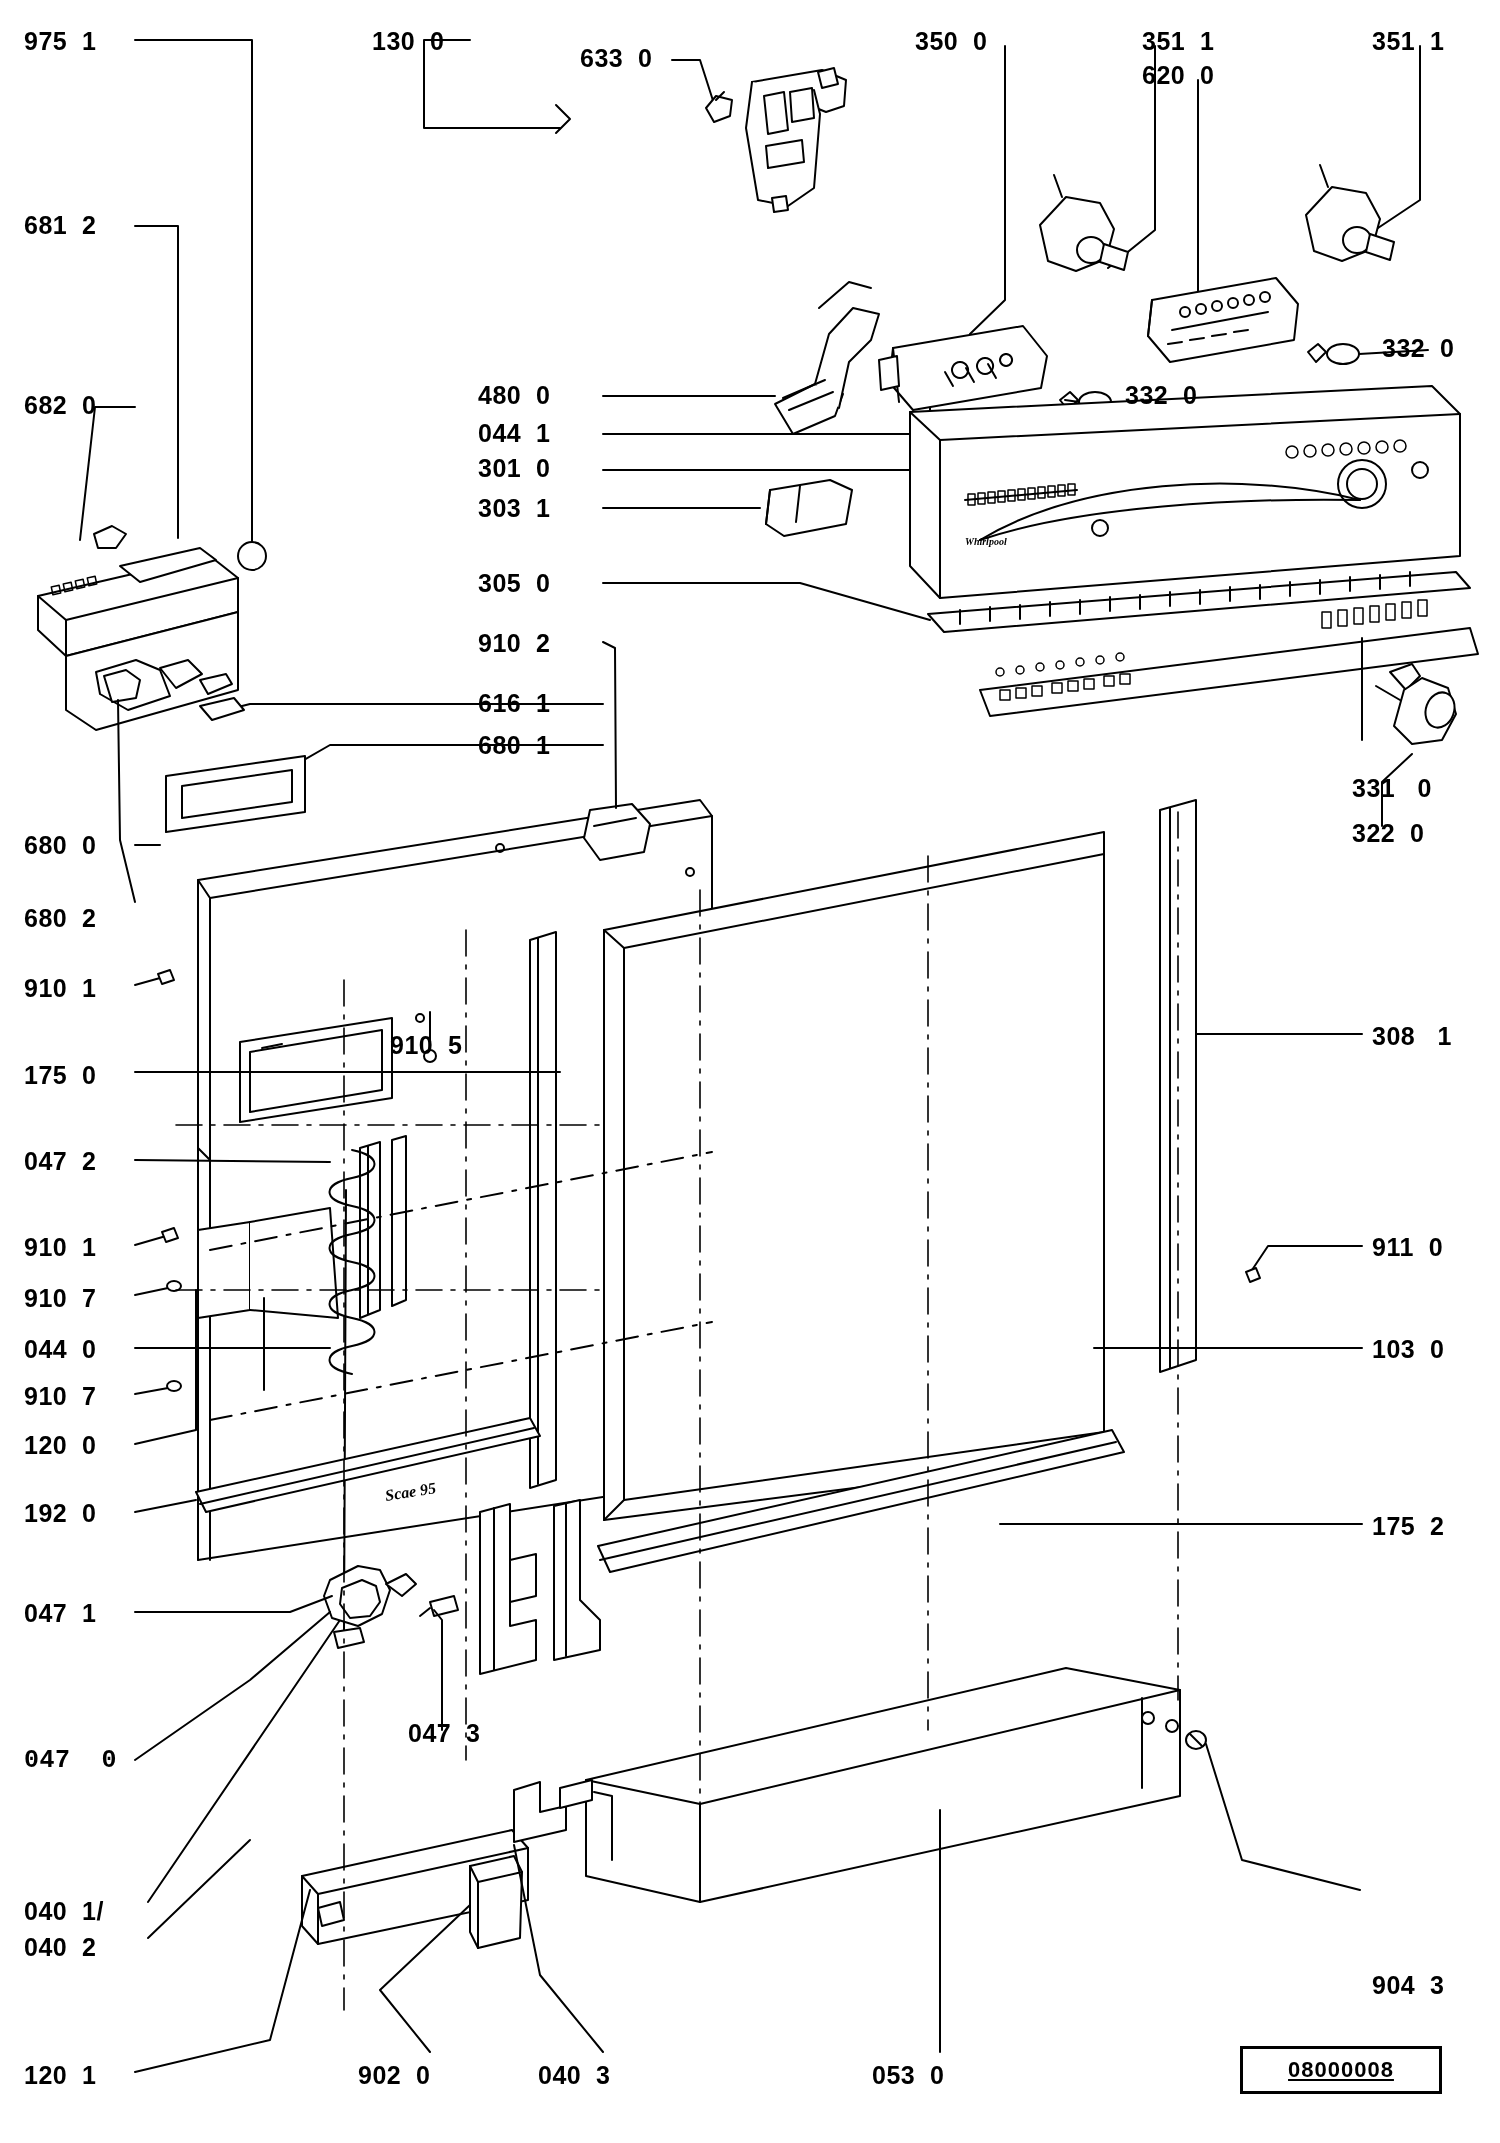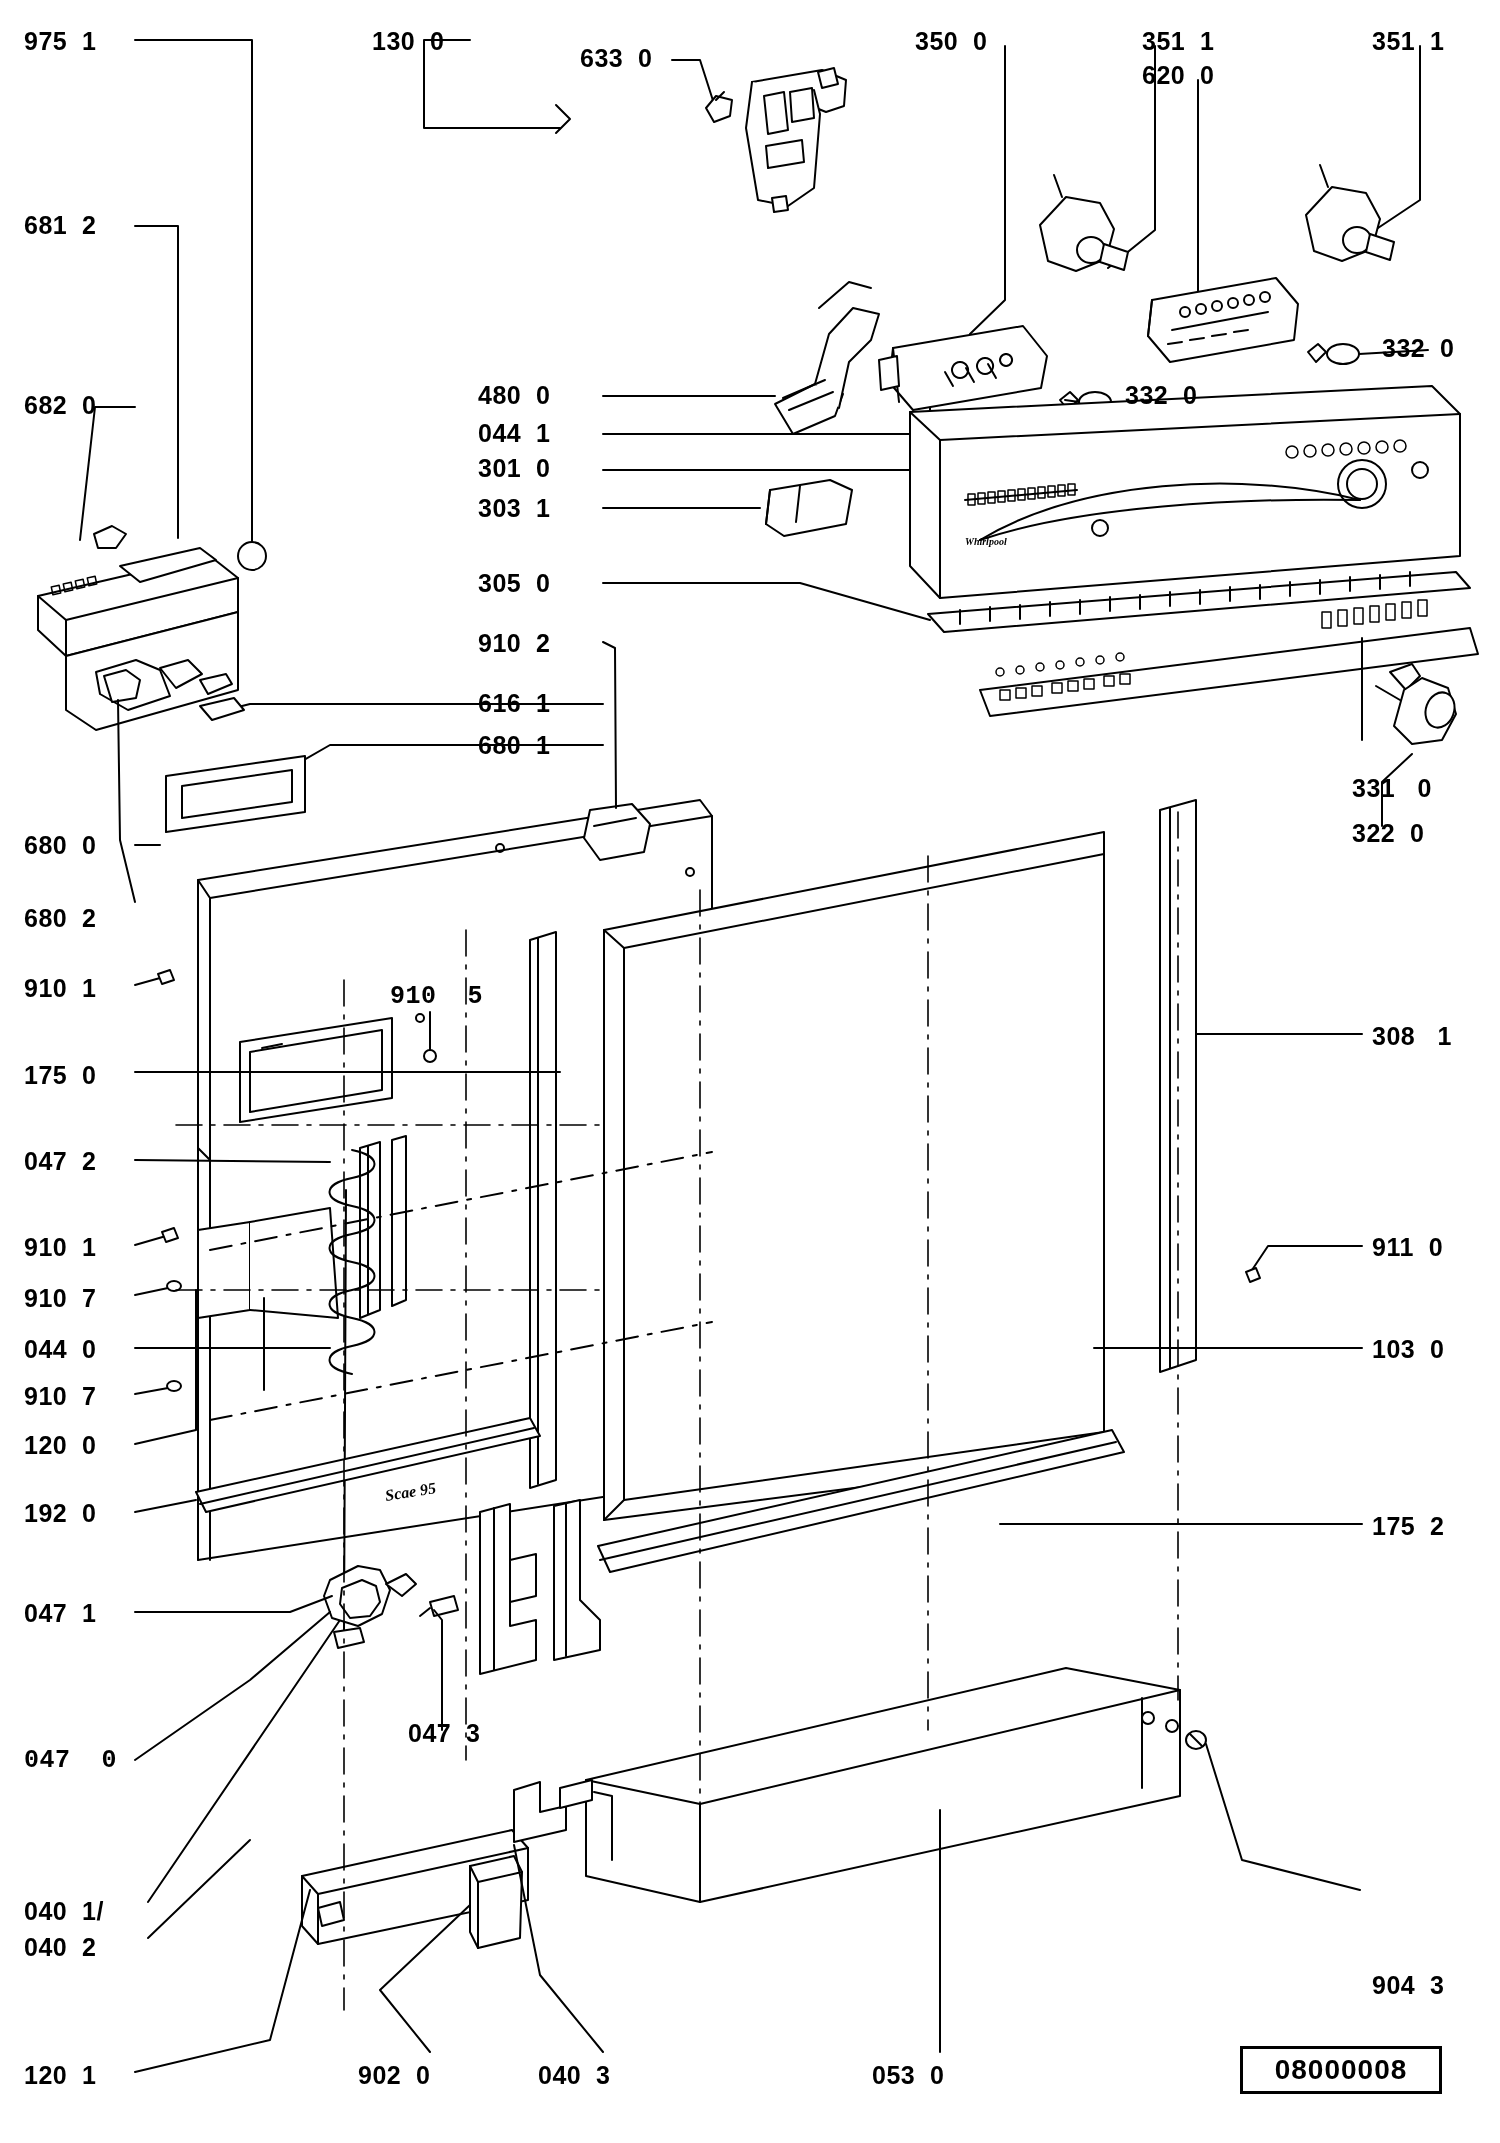--- a/index.html
+++ b/index.html
@@ -44,23 +44,24 @@
     width: 196px;
     height: 42px;
     border: 3px solid #000;
     background: #fff;
     display: flex;
     align-items: center;
     justify-content: center;
   }
   #partnumber-box .pn {
     font-family: "Liberation Sans", sans-serif;
-    font-size: 28px;
+    font-size: 22px;
     font-weight: bold;
     letter-spacing: 1px;
+    text-decoration: underline;
   }
   .brand {
     position: absolute;
     font-family: "Liberation Serif", serif;
     font-style: italic;
     font-weight: bold;
     font-size: 10px;
   }
   .smalltxt {
     position: absolute;
@@ -439,21 +440,21 @@
       <div class="lbl" style="left: 478px; top: 495px;">303  1</div>
       <div class="lbl" style="left: 478px; top: 570px;">305  0</div>
       <div class="lbl" style="left: 478px; top: 630px;">910  2</div>
       <div class="lbl" style="left: 478px; top: 690px;">616  1</div>
       <div class="lbl" style="left: 478px; top: 732px;">680  1</div>
       <div class="lbl" style="left: 1352px; top: 775px;">331   0</div>
       <div class="lbl" style="left: 1352px; top: 820px;">322  0</div>
       <div class="lbl" style="left: 24px; top: 832px;">680  0</div>
       <div class="lbl" style="left: 24px; top: 905px;">680  2</div>
       <div class="lbl" style="left: 24px; top: 975px;">910  1</div>
-      <div class="lbl" style="left: 390px; top: 984px; font-family: Liberation Mono, monospace;">910  5</div>
+      <div class="lbl" style="left: 390px; top: 1032px;">910  5</div>
       <div class="lbl" style="left: 1372px; top: 1023px;">308   1</div>
       <div class="lbl" style="left: 24px; top: 1062px;">175  0</div>
       <div class="lbl" style="left: 24px; top: 1148px;">047  2</div>
       <div class="lbl" style="left: 24px; top: 1234px;">910  1</div>
       <div class="lbl" style="left: 1372px; top: 1234px;">911  0</div>
       <div class="lbl" style="left: 24px; top: 1285px;">910  7</div>
       <div class="lbl" style="left: 24px; top: 1336px;">044  0</div>
       <div class="lbl" style="left: 1372px; top: 1336px;">103  0</div>
       <div class="lbl" style="left: 24px; top: 1383px;">910  7</div>
       <div class="lbl" style="left: 24px; top: 1432px;">120  0</div>

